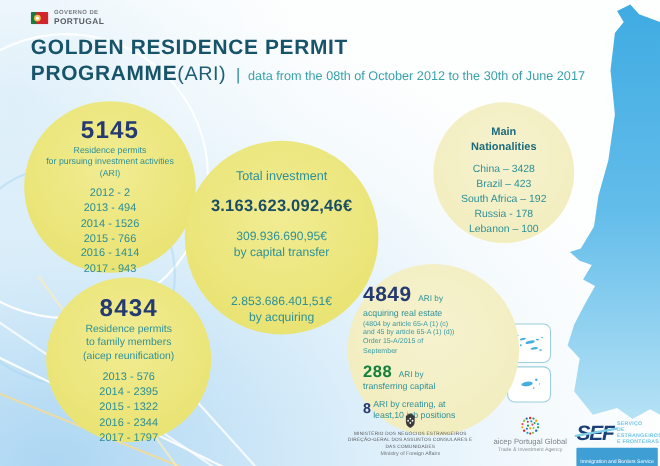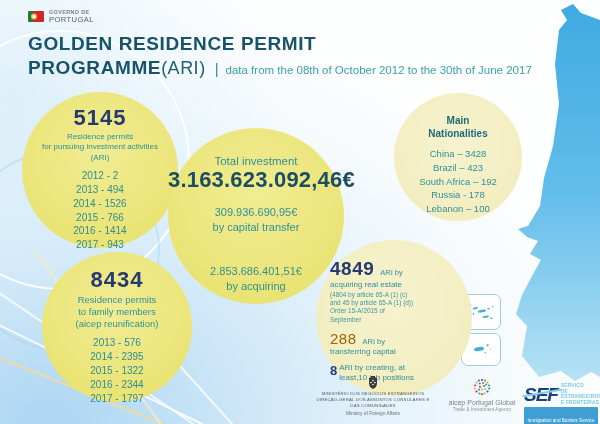--- a/index.html
+++ b/index.html
@@ -26,52 +26,52 @@
   
   .map-svg{ position:absolute; right:0; top:0; width:85px; height:424px; }
   .island-box{ position:absolute; width:40px; background:#ffffff; border:1.5px solid #9ccfdb; border-radius:7px; }
   .island-box1{ left:461px; top:294px; height:36px; }
   .island-box2{ left:461px; top:333px; height:33px; }
   .island-box svg{ width:100%; height:100%; display:block; }
   
   .gov-logo{ position:absolute; left:28px; top:10px; display:flex; align-items:center; gap:5px; }
   .gov-text{ display:flex; flex-direction:column; line-height:1.05; }
   .gov-line1{ font-size:5.4px; font-weight:bold; color:#7a7f83; letter-spacing:0.4px; }
-  .gov-line2{ font-size:7.6px; font-weight:normal; color:#595d61; letter-spacing:0.4px; }
+  .gov-line2{ font-size:7.6px; font-weight:bold; color:#595d61; letter-spacing:0.4px; }
   .title1{ position:absolute; left:28px; top:33px; font-size:19px; font-weight:bold; color:#175369; letter-spacing:0.6px; }
   .title2{ position:absolute; left:28px; top:57px; display:flex; align-items:baseline; }
   .title2 .bold{ font-size:19px; font-weight:bold; color:#175369; letter-spacing:0.6px; }
   .title2 .light{ font-size:18px; font-weight:300; color:#1d5e74; letter-spacing:0.5px; }
   .title2 .divider{ font-size:15px; font-weight:300; color:#2f9198; margin:0 7px 0 9px; }
   .title2 .subtitle{ font-size:11.5px; color:#3aa2ab; }
   
   .circle{ position:absolute; border-radius:50%; text-align:center; }
   .circle-yellow{ background:radial-gradient(circle at 50% 38%, #f1ec93 0%, #eae476 70%, #e6e06c 100%); }
   .circle-pale{ background:radial-gradient(circle at 50% 40%, #f6f2cf 0%, #f1ecba 100%); }
   .c-ari{ left:22px; top:92px; width:156px; height:156px; padding-top:15px; }
   .c-family{ left:42px; top:252px; width:150px; height:150px; padding-top:17px; }
   .c-invest{ left:168px; top:128px; width:176px; height:176px; padding-top:27px; }
   .c-nat{ left:394px; top:93px; width:128px; height:128px; padding-top:21px; }
   .c-break{ left:316px; top:240px; width:156px; height:156px; }
   .big-num{ font-size:22px; font-weight:bold; color:#243a70; letter-spacing:1px; line-height:1; }
   .teal-small{ font-size:8px; color:#2f9198; line-height:1.3; margin-top:3px; }
   .teal-med{ font-size:9.5px; color:#2f9198; line-height:1.28; margin-top:3px; }
   .years{ font-size:10px; color:#2d8e95; line-height:1.38; margin-top:6px; }
   .inv-title{ font-size:11.5px; color:#2f9198; }
-  .inv-total{ font-size:22px; font-weight:bold; color:#1b4e63; letter-spacing:0.2px; margin-top:0; }
+  .inv-total{ font-size:15px; font-weight:bold; color:#1b4e63; letter-spacing:0.2px; margin-top:12px; }
   .inv-val{ font-size:11px; color:#2f9198; line-height:1.32; }
   .inv-gap1{ margin-top:12px; }
   .inv-gap2{ margin-top:30px;text-align:center; }
   .nat-title{ font-size:10px; font-weight:bold; color:#1c6b7b; line-height:1.3; }
   .nat-items{ font-size:9.5px; color:#2f9198; line-height:1.45; margin-top:7px; }
   
   .stats{ position:absolute; left:330px; top:258px; width:125px; text-align:left; }
   .stat-row{ display:flex; align-items:baseline; }
   .n1{ font-size:19px; font-weight:bold; color:#243a70; letter-spacing:0.5px; }
-  .n2{ font-size:15px; font-weight:normal; color:#a16207; letter-spacing:0.5px; }
+  .n2{ font-size:15px; font-weight:bold; color:#15803d; letter-spacing:0.5px; }
   .n3{ font-size:13px; font-weight:bold; color:#243a70; }
   .ariby{ font-size:7.5px; color:#2f9198; margin-left:6px; }
   .stat-desc{ font-size:8px; color:#2f9198; line-height:1.25; }
   .stat-note{ font-size:6.4px; color:#3a9aa2; line-height:1.28; margin-top:1px; }
   .stat-gap{ margin-top:6px; }
   .jobs-row{ display:flex; align-items:flex-start; margin-top:6px; }
   .jobs-row .n3{ margin-right:2px; }
   
   .f-ministry{ position:absolute; left:300px; top:376px; width:146px; text-align:center; }
   .coat{ display:block; margin:0 auto 2px auto; }

